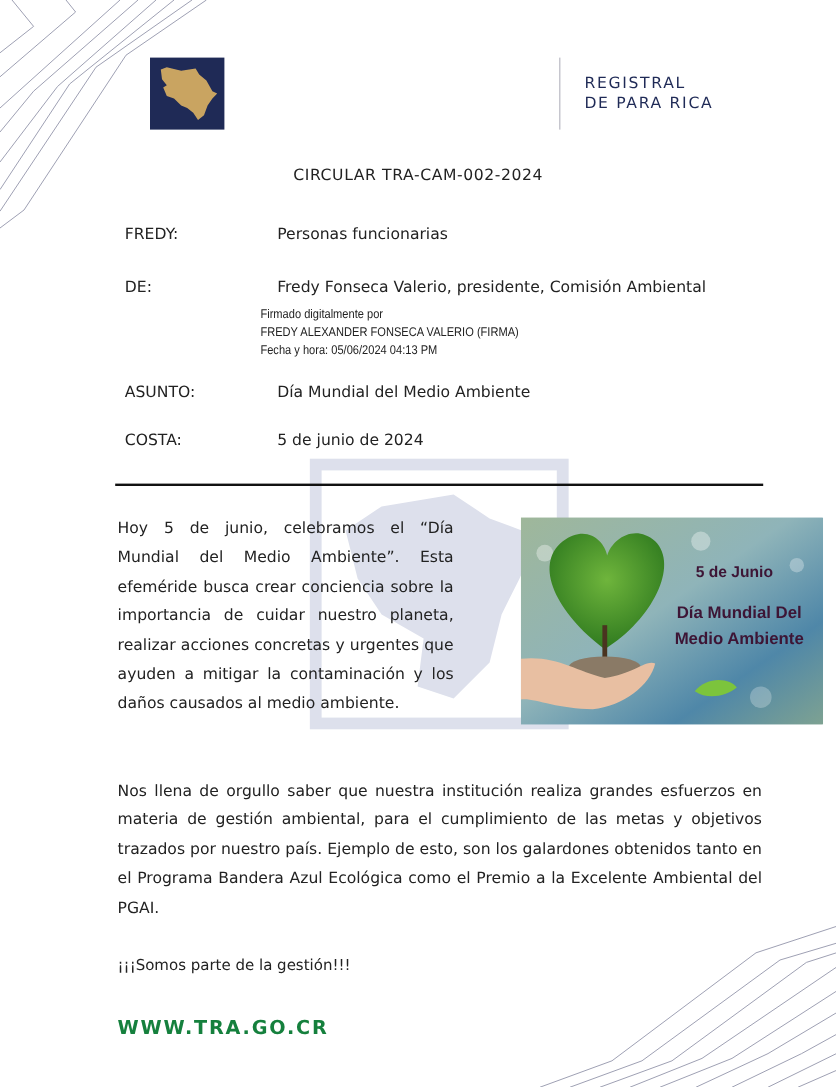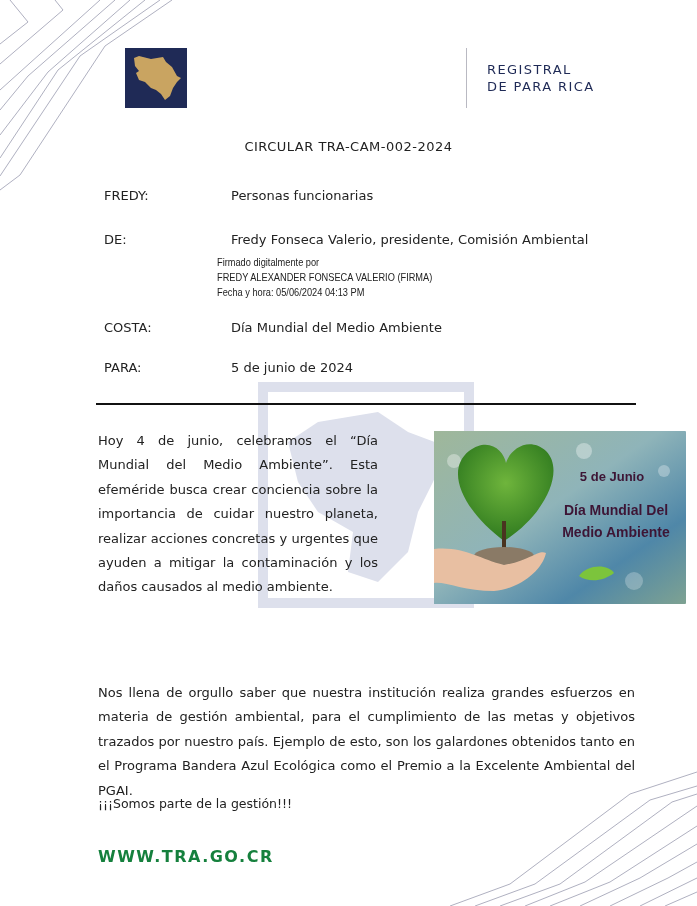--- a/index.html
+++ b/index.html
@@ -15,21 +15,21 @@
   .header-divider { position: absolute; left: 341px; top: 0; width: 1px; height: 60px; background: #b9b9c2; }
   .gov-name { position: absolute; left: 362px; top: 13px; font-size: 13px; letter-spacing: 1.4px; line-height: 17px; color: #1f2a56; }
   .circular-title { position: absolute; left: 0; width: 697px; top: 139px; text-align: center; font-size: 13px; letter-spacing: 0.5px; color: #222; }
   .meta-row { position: absolute; left: 104px; font-size: 13px; color: #222; }
   .meta-label { position: absolute; left: 0; top: 0; width: 110px; }
   .meta-value { position: absolute; left: 111px; top: 0; white-space: nowrap; margin-left: 16px; }
   .signature { position: absolute; left: 217px; top: 255px; font-family: "Liberation Sans", sans-serif; font-size: 10.5px; line-height: 15px; color: #222; transform: scaleX(0.88); transform-origin: left top; }
   .rule { position: absolute; left: 96px; top: 403px; width: 540px; height: 2px; background: #111; }
   .para1 { position: absolute; left: 98px; top: 429px; width: 280px; font-size: 13px; line-height: 24.4px; text-align: justify; color: #222; }
   .env-image { position: absolute; left: 388px; top: 431px; width: 252px; height: 173px; overflow: hidden; border-radius: 1px; padding-left: 46px; }
-  .para2 { position: absolute; left: 98px; top: 648px; width: 537px; font-size: 13px; line-height: 24.4px; text-align: justify; color: #222; margin-top: 33px; }
+  .para2 { position: absolute; left: 98px; top: 648px; width: 537px; font-size: 13px; line-height: 24.4px; text-align: justify; color: #222; }
   .slogan { position: absolute; left: 98px; top: 796px; font-size: 12.5px; color: #222; }
   .website { position: absolute; left: 98px; top: 847px; font-size: 16px; letter-spacing: 1.5px; color: #15803d; font-weight: bold; }
 </style>
 </head>
 <body>
 
 <svg class="deco" style="left:0;top:0" width="200" height="200" viewBox="0 0 200 200">
   <g fill="none" stroke="#9a9cb0" stroke-width="0.8">
     <polyline points="10,0 28,22 0,44"></polyline>
     <polyline points="55,0 63,10 0,64"></polyline>
@@ -85,31 +85,31 @@
 <div class="meta-row" style="top:232px">
   <span class="meta-label">DE:</span>
   <span class="meta-value">Fredy Fonseca Valerio, presidente, Comisión Ambiental</span>
 </div>
 <div class="signature">
   <div>Firmado digitalmente por</div>
   <div>FREDY ALEXANDER FONSECA VALERIO (FIRMA)</div>
   <div>Fecha y hora: 05/06/2024 04:13 PM</div>
 </div>
 <div class="meta-row" style="top:320px">
-  <span class="meta-label">COSTA:</span>
+  <span class="meta-label">ASUNTO:</span>
   <span class="meta-value">Día Mundial del Medio Ambiente</span>
 </div>
 <div class="meta-row" style="top:360px">
-  <span class="meta-label">PARA:</span>
+  <span class="meta-label">COSTA:</span>
   <span class="meta-value">5 de junio de 2024</span>
 </div>
 
 <div class="rule"></div>
 
-<div class="para1">Hoy 4 de junio, celebramos el “Día Mundial del Medio Ambiente”. Esta efeméride busca crear conciencia sobre la importancia de cuidar nuestro planeta, realizar acciones concretas y urgentes que ayuden a mitigar la contaminación y los daños causados al medio ambiente.</div>
+<div class="para1">Hoy 5 de junio, celebramos el “Día Mundial del Medio Ambiente”. Esta efeméride busca crear conciencia sobre la importancia de cuidar nuestro planeta, realizar acciones concretas y urgentes que ayuden a mitigar la contaminación y los daños causados al medio ambiente.</div>
 
 <div class="env-image">
   <svg width="252" height="173" viewBox="0 0 252 173">
     <defs>
       <linearGradient id="bg" x1="0" y1="0" x2="1" y2="1">
         <stop offset="0" stop-color="#9fb79a"></stop>
         <stop offset="0.45" stop-color="#8fb4b9"></stop>
         <stop offset="0.75" stop-color="#4f87a8"></stop>
         <stop offset="1" stop-color="#7ea292"></stop>
       </linearGradient>

